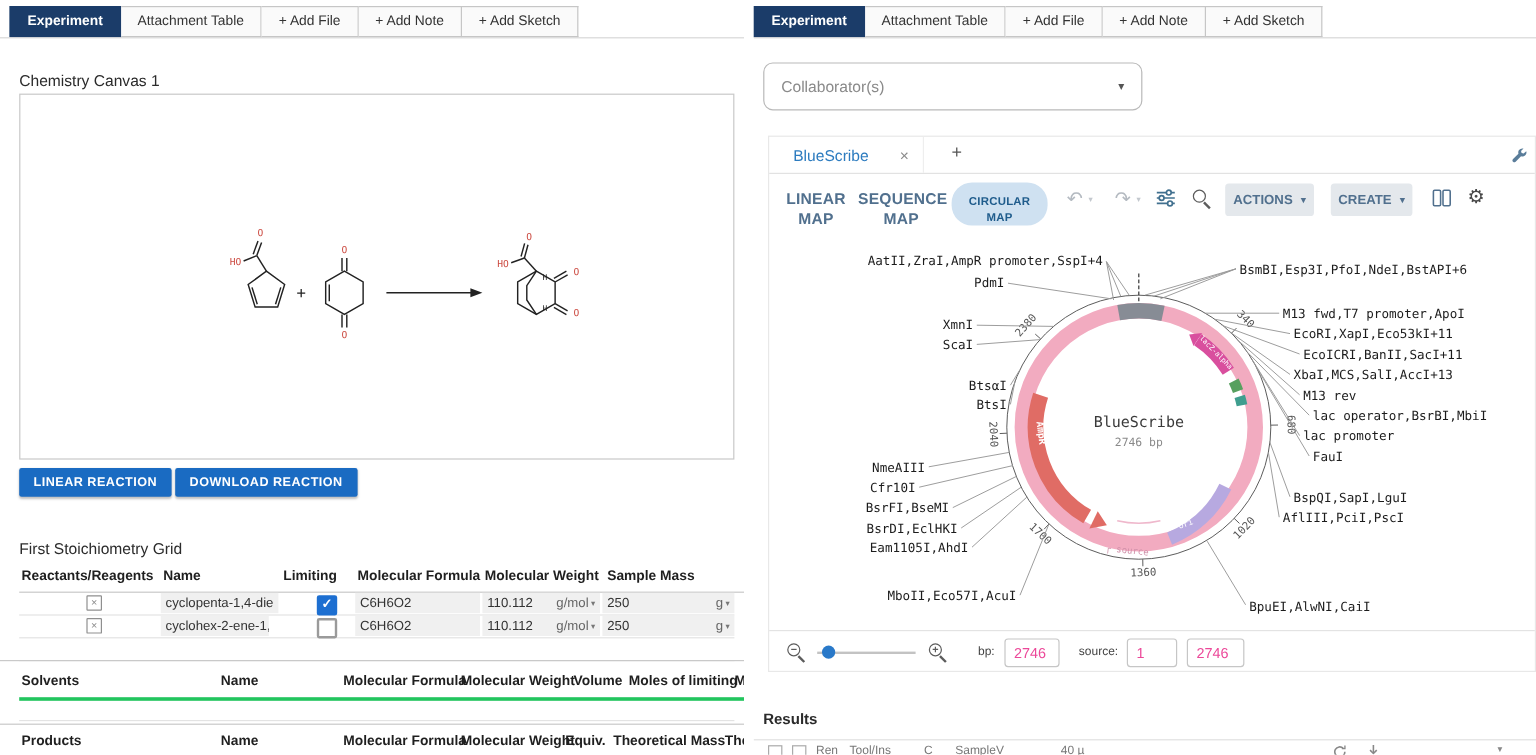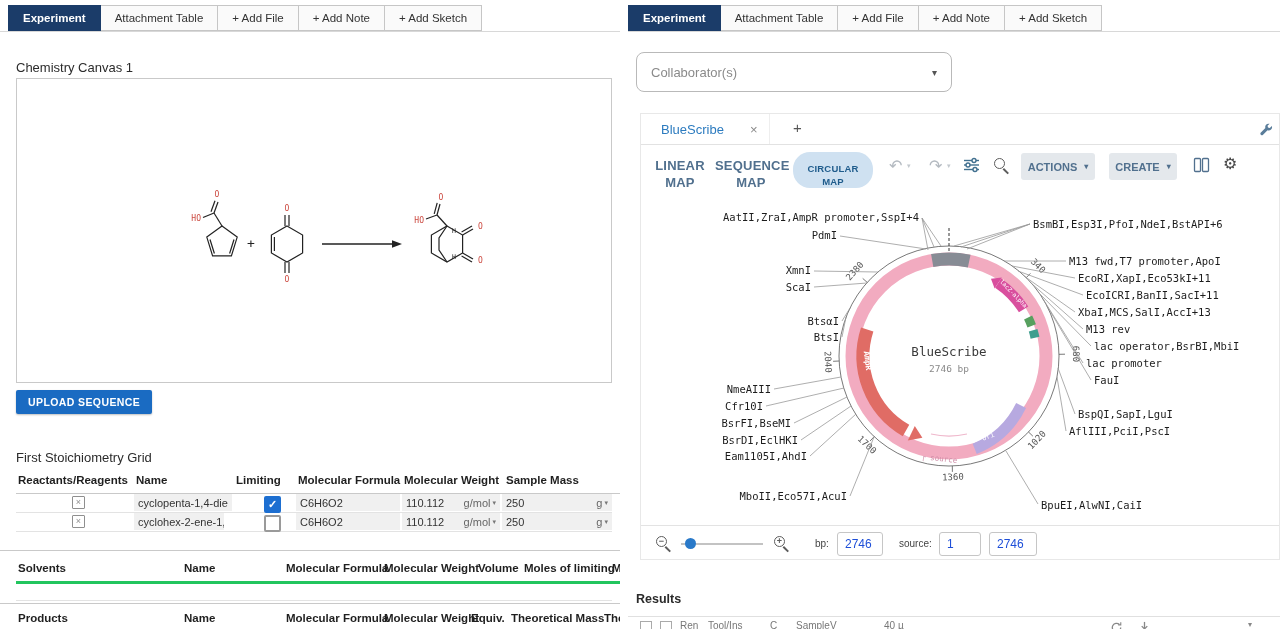--- a/index.html
+++ b/index.html
@@ -48,21 +48,21 @@
       gap:7px;cursor:pointer}
   .graybtn .car{font-size:8px}
   .tbicon{position:absolute;cursor:pointer}
   .mag{position:relative;display:inline-block;width:18px;height:18px}
   .mag .lens{position:absolute;left:1px;top:1px;width:11px;height:11px;border:1.6px solid #5c5c5c;
       border-radius:50%;box-sizing:border-box;display:flex;align-items:center;justify-content:center;
       font-size:9px;color:#5c5c5c;font-weight:bold;line-height:1}
   .mag .tail{position:absolute;width:7px;height:1.6px;background:#5c5c5c;left:10.5px;top:11px;
       transform:rotate(45deg);transform-origin:0 0}
   .ninput{position:absolute;height:24px;border:1px solid #c6c6c6;border-radius:3px;font-size:12px;
-      color:#1d4ed8;padding:8px 7px;box-sizing:border-box;font-family:"Liberation Sans",sans-serif;background:#fff}
+      color:#ec4899;padding:8px 7px;box-sizing:border-box;font-family:"Liberation Sans",sans-serif;background:#fff}
   .flabel{position:absolute;font-size:10px;color:#444;line-height:36px}
   .bstrip-txt{position:absolute;font-size:10px;color:#777;white-space:nowrap}
   svg text{font-family:"DejaVu Sans Mono",monospace}
 </style>
 </head>
 <body>
 
 <div class="panel" style="left:0;width:620px">
 
   <div class="tabbar" style="left:8px">
@@ -132,21 +132,22 @@
       </g>
       <text x="424" y="121" font-size="8" fill="#cc4b42" text-anchor="middle">O</text>
       <text x="407" y="143.5" font-size="8" fill="#cc4b42" text-anchor="end">HO</text>
       <text x="461" y="150" font-size="8" fill="#cc4b42">O</text>
       <text x="461" y="184" font-size="8" fill="#cc4b42">O</text>
       <text x="435" y="154" font-size="6.5" fill="#222">H</text>
       <text x="435" y="180" font-size="6.5" fill="#222">H</text>
     </svg>
   </div>
 
-  <button class="btn-blue" style="left:16px;top:390px">UPLOAD SEQUENCE</button>
+  <button class="btn-blue" style="left:16px;top:390px">LINEAR REACTION</button>
+  <button class="btn-blue" style="left:146px;top:390px">DOWNLOAD REACTION</button>
 
   <div class="sect-title" style="left:16px;top:450px">First Stoichiometry Grid</div>
 
   <div style="position:absolute;left:16px;top:474px;width:604px;height:19px;border-bottom:1px solid #c9c9c9;overflow:hidden">
     <span class="ghdr" style="left:2px">Reactants/Reagents</span>
     <span class="ghdr" style="left:120px">Name</span>
     <span class="ghdr" style="left:220px">Limiting</span>
     <span class="ghdr" style="left:282px">Molecular Formula</span>
     <span class="ghdr" style="left:388px">Molecular Weight</span>
     <span class="ghdr" style="left:490px">Sample Mass</span>

